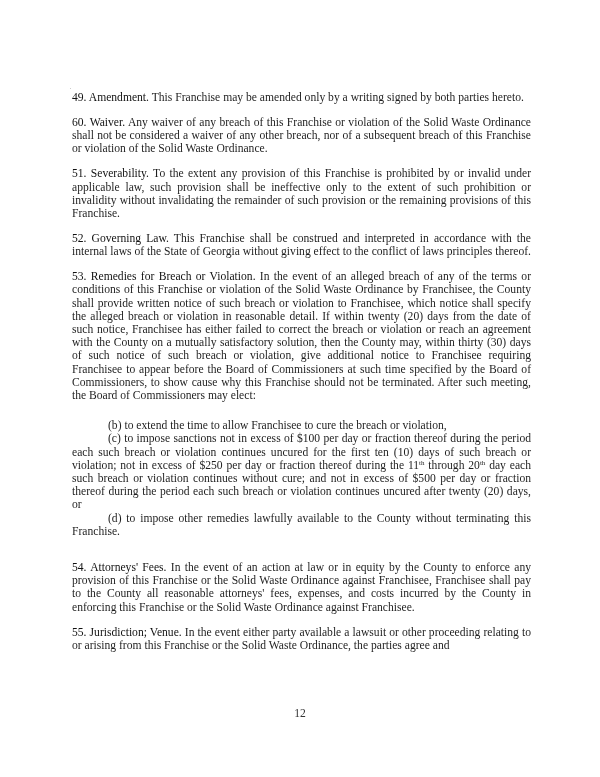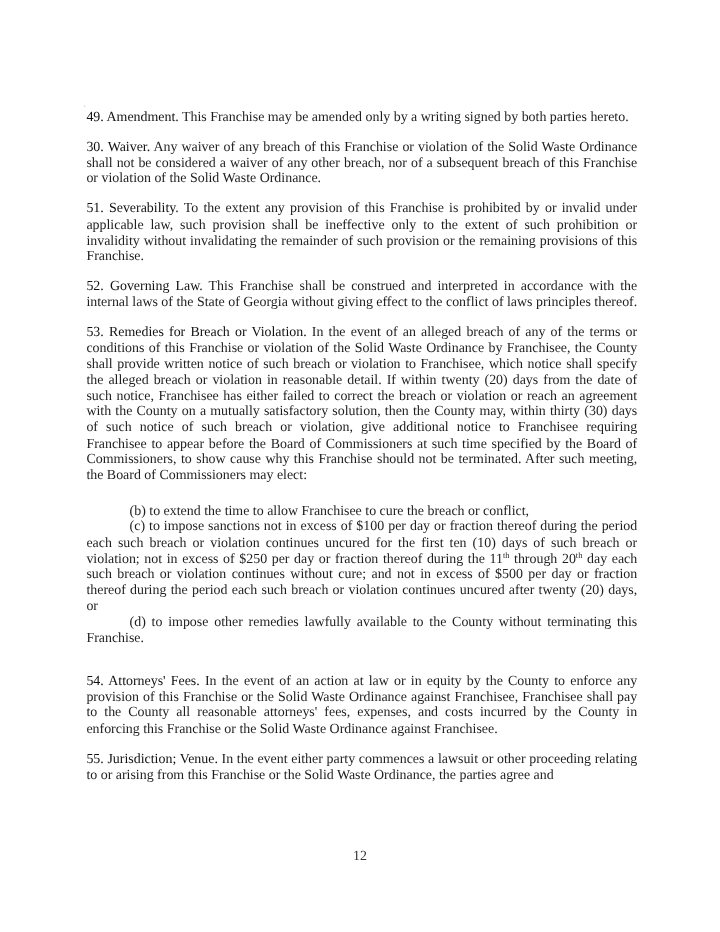--- a/index.html
+++ b/index.html
@@ -67,40 +67,40 @@
 
 <div class="scan-dot"></div>
 
 <div class="page">
 
   <p class="para">
     <b><span>49.</span> <span>Amendment</span></b><span>.</span><span> This Franchise may be amended only by a writing signed by both parties hereto.</span>
   </p>
 
   <p class="para">
-    <b><span>30.</span> <span>Waiver.</span></b><span> Any waiver of any breach of this Franchise or violation of the Solid Waste Ordinance shall not be considered a waiver of any other breach, nor of a subsequent breach of this Franchise or violation of the Solid Waste Ordinance.</span>
+    <b><span>60.</span> <span>Waiver.</span></b><span> Any waiver of any breach of this Franchise or violation of the Solid Waste Ordinance shall not be considered a waiver of any other breach, nor of a subsequent breach of this Franchise or violation of the Solid Waste Ordinance.</span>
   </p>
 
   <p class="para">
     <b><span>51.</span> <span>Severability</span></b><span>.</span><span> To the extent any provision of this Franchise is prohibited by or invalid under applicable law, such provision shall be ineffective only to the extent of such prohibition or invalidity without invalidating the remainder of such provision or the remaining provisions of this Franchise.</span>
   </p>
 
   <p class="para">
     <b><span>52.</span> <span>Governing Law</span></b><span>.</span><span> This Franchise shall be construed and interpreted in accordance with the internal laws of the State of Georgia without giving effect to the conflict of laws principles thereof.</span>
   </p>
 
   <p class="para" style="margin-bottom:17px">
     <b><span>53.</span> <span>Remedies for Breach or Violation.</span></b><span> In the event of an alleged breach of any of the terms or conditions of this Franchise or violation of the Solid Waste Ordinance by Franchisee, the County shall provide written notice of such breach or violation to Franchisee, which notice shall specify the alleged breach or violation in reasonable detail. If within twenty (20) days from the date of such notice, Franchisee has either failed to correct the breach or violation or reach an agreement with the County on a mutually satisfactory solution, then the County may, within thirty (30) days of such notice of such breach or violation, give additional notice to Franchisee requiring Franchisee to appear before the Board of Commissioners at such time specified by the Board of Commissioners, to show cause why this Franchise should not be terminated. After such meeting, the Board of Commissioners may elect:</span>
   </p>
-  <p class="sub">(b) to extend the time to allow Franchisee to cure the breach or conflict,</p>
+  <p class="sub">(b) to extend the time to allow Franchisee to cure the breach or violation,</p>
   <p class="sub"><span>(c) to impose sanctions not in excess of $100 per day or fraction thereof during the period each such breach or violation continues uncured for the first ten (10) days of such breach or violation; not in excess of $250 per day or fraction thereof during the 11</span><sup>th</sup><span> through 20</span><sup>th</sup><span> day each such breach or violation continues without cure; and not in excess of $500 per day or fraction thereof during the period each such breach or violation continues uncured after twenty (20) days, or</span></p>
   <p class="sub last">(d) to impose other remedies lawfully available to the County without terminating this Franchise.</p>
 
   <p class="para">
     <b><span>54.</span> <span>Attorneys' Fees.</span></b><span> In the event of an action at law or in equity by the County to enforce any provision of this Franchise or the Solid Waste Ordinance against Franchisee, Franchisee shall pay to the County all reasonable attorneys' fees, expenses, and costs incurred by the County in enforcing this Franchise or the Solid Waste Ordinance against Franchisee.</span>
   </p>
 
   <p class="para">
-    <b><span>55.</span> <span>Jurisdiction; Venue.</span></b><span> In the event either party commences a lawsuit or other proceeding relating to or arising from this Franchise or the Solid Waste Ordinance, the parties agree and</span>
+    <b><span>55.</span> <span>Jurisdiction; Venue.</span></b><span> In the event either party available a lawsuit or other proceeding relating to or arising from this Franchise or the Solid Waste Ordinance, the parties agree and</span>
   </p>
 </div>
 
 <div class="page-number">12</div>
 
 </body></html>

